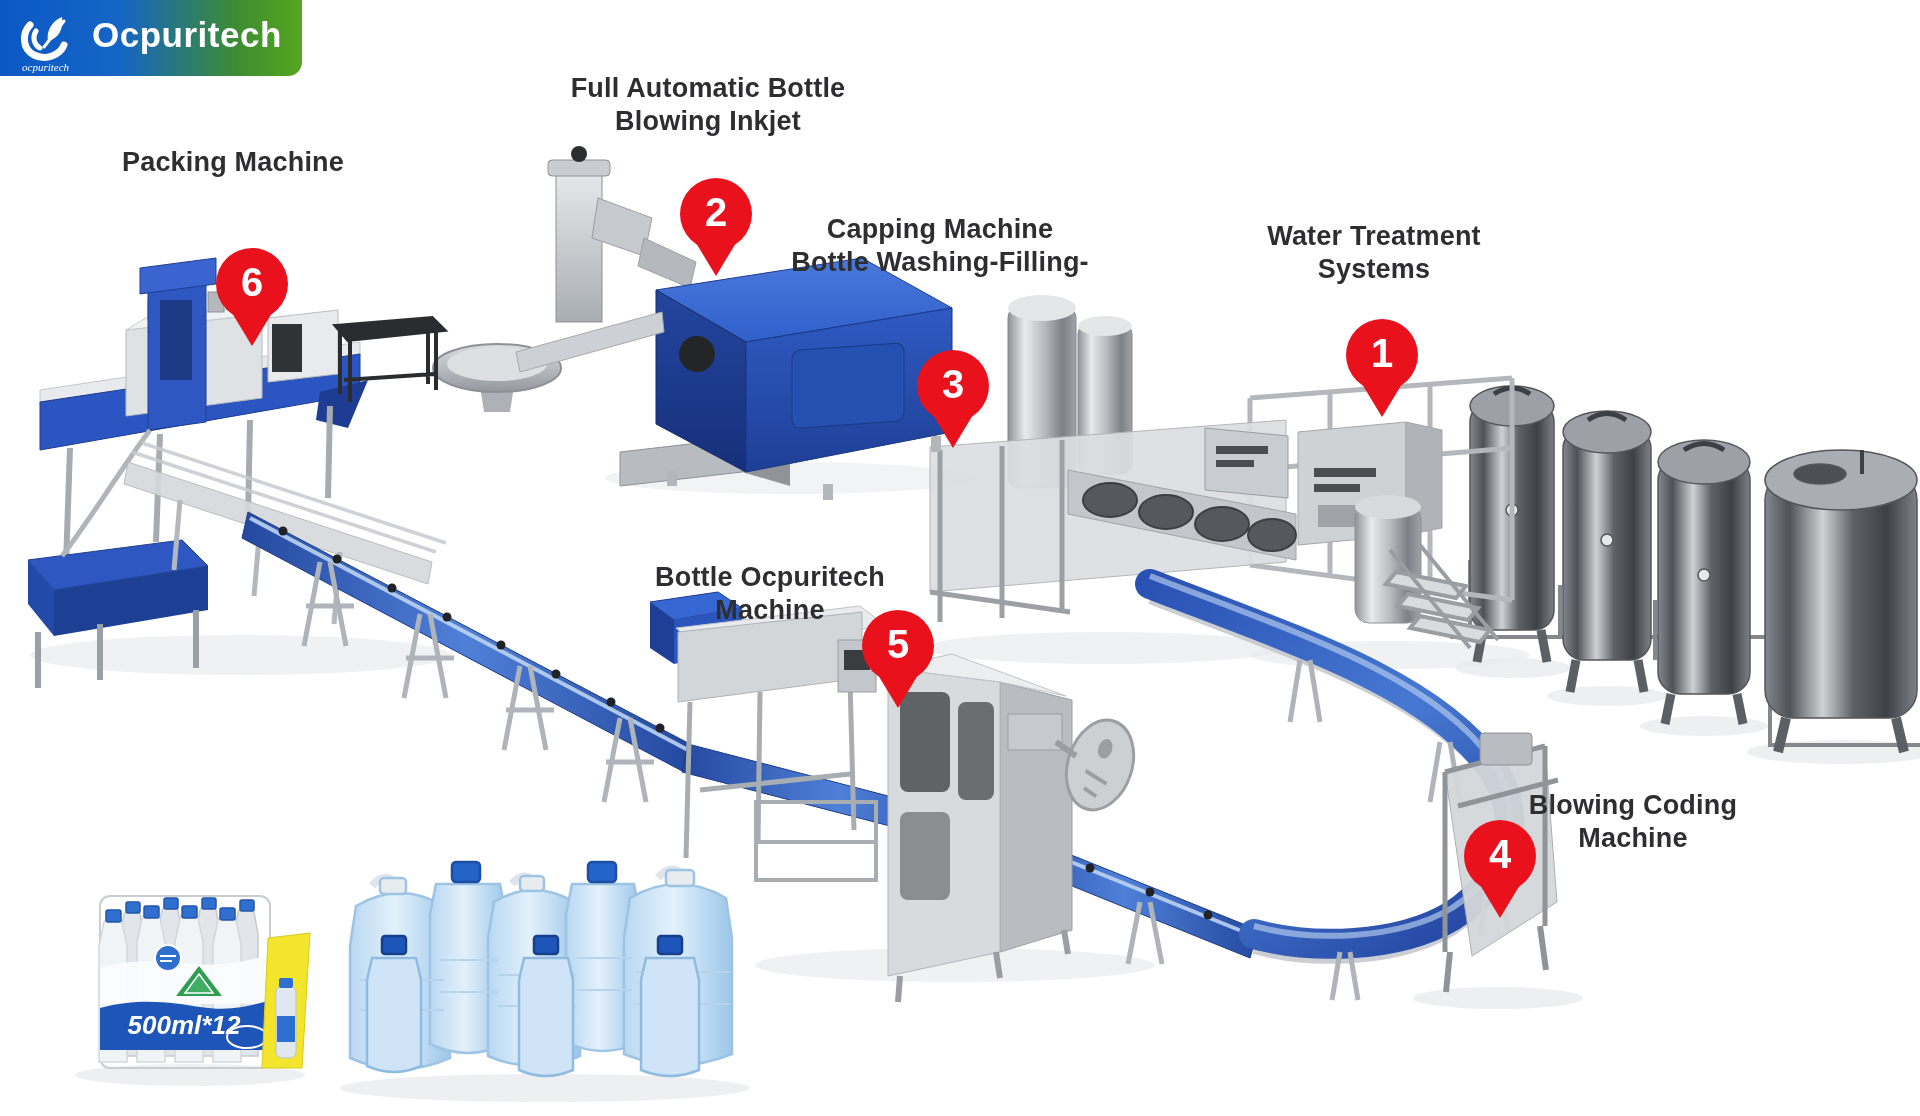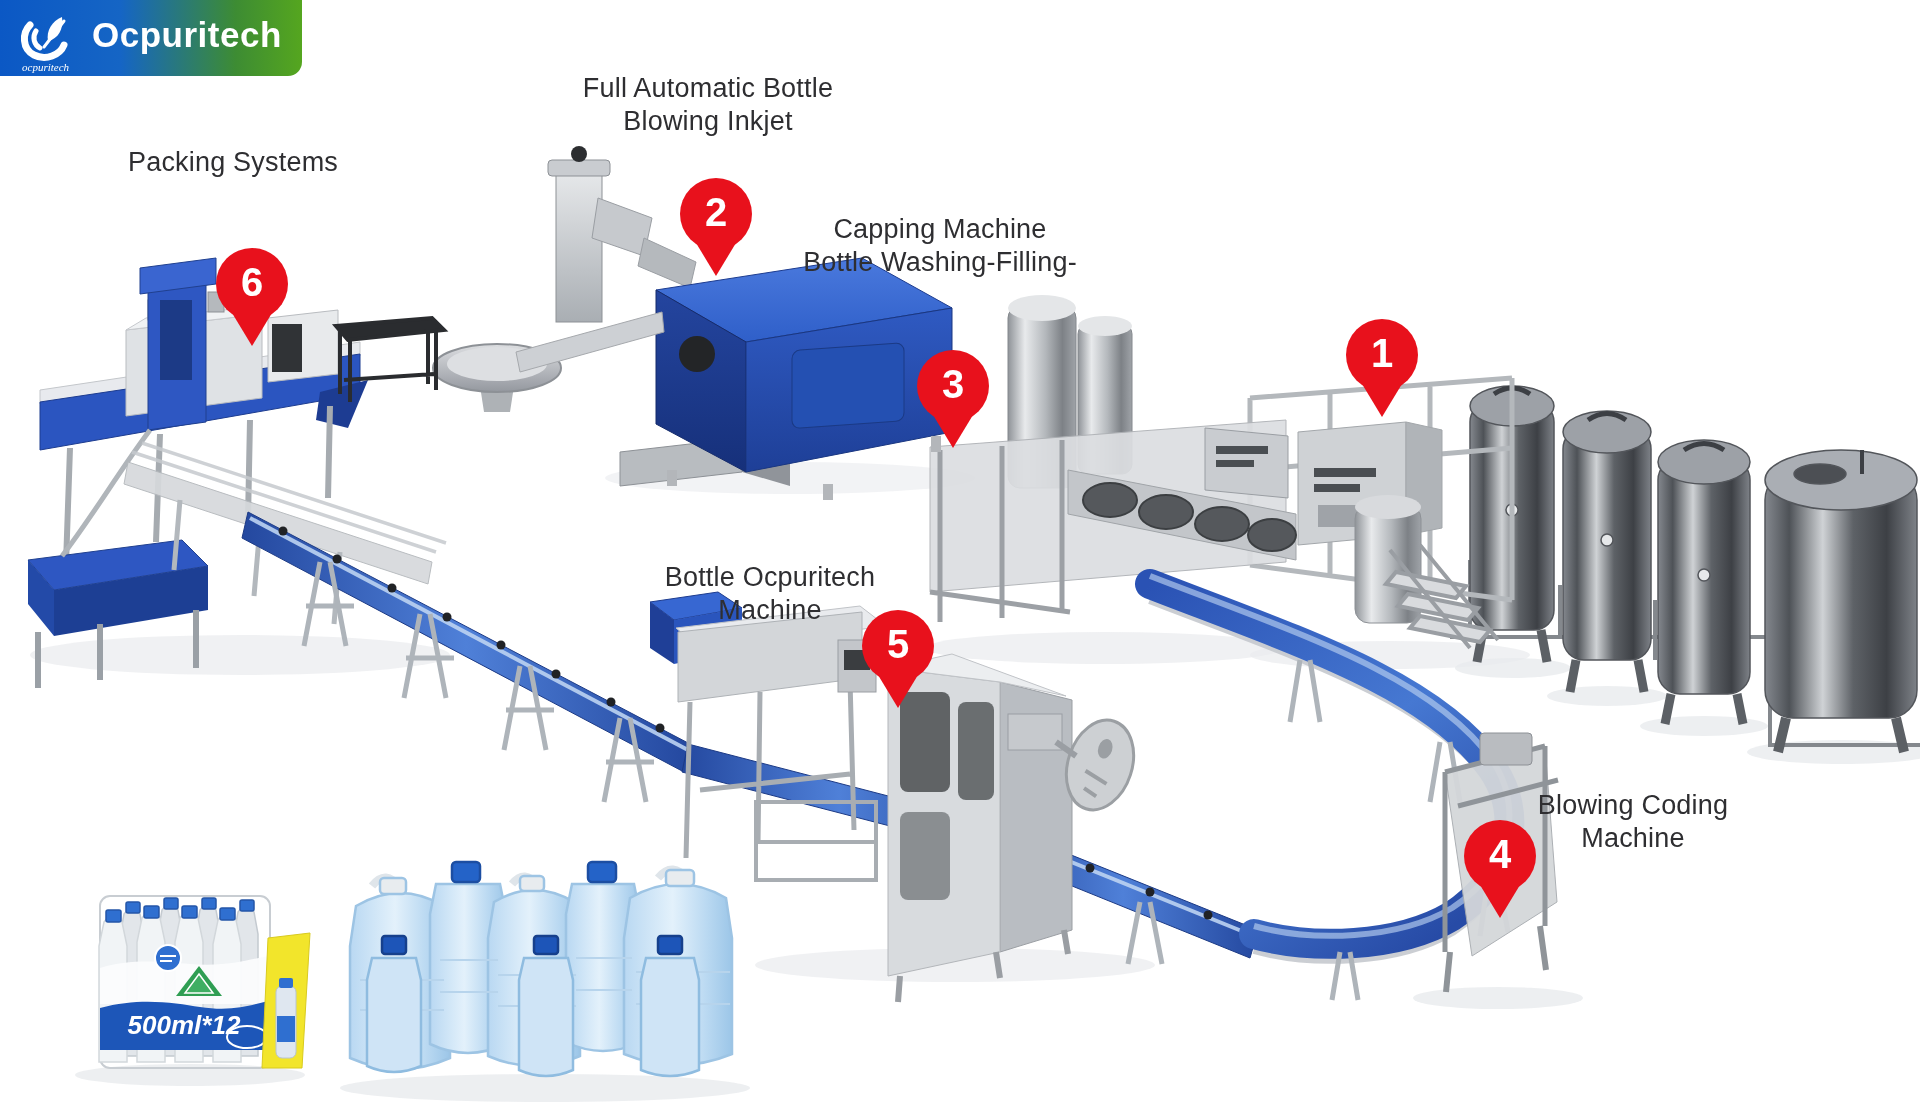--- a/index.html
+++ b/index.html
@@ -11,21 +11,21 @@
   .banner{position:absolute;left:0;top:0;width:302px;height:76px;
           background:linear-gradient(90deg,#0b58c5 0%,#1565c5 40%,#3d8c33 78%,#55a61f 100%);
           border-bottom-right-radius:14px;display:flex;align-items:center;}
   .banner .mark{position:relative;width:70px;height:70px;margin-left:12px;flex:0 0 auto;}
   .banner .brand{color:#ffffff;font-size:35px;font-weight:700;letter-spacing:.5px;margin-left:10px;margin-top:-6px;}
   .banner .sub{position:absolute;left:10px;top:58px;color:#ffffff;font-size:11px;font-style:italic;
                font-family:"Liberation Serif",serif;white-space:nowrap;}
 
   
   .label{position:absolute;width:360px;text-align:center;color:#2e2e31;
-         font-size:27px;line-height:33px;font-weight:400;letter-spacing:.2px;}
+         font-size:27px;line-height:33px;font-weight:700;letter-spacing:.2px;}
 
   
   .pin{position:absolute;width:72px;height:72px;background:#e8111c;border-radius:50%;
        display:flex;align-items:center;justify-content:center;z-index:5;}
   .pin::after{content:"";position:absolute;top:55px;left:50%;transform:translateX(-50%);
        width:0;height:0;border-left:26px solid transparent;border-right:26px solid transparent;
        border-top:43px solid #e8111c;}
   .pin span{color:#ffffff;font-size:40px;font-weight:700;margin-top:-4px;}
 </style>
 </head>
@@ -380,30 +380,34 @@
         <path d="M50,14 C40,18 34,28 36,38 C46,36 52,26 50,14 Z" fill="#ffffff"></path>
         <path d="M32,44 L52,18" stroke="#ffffff" stroke-width="3" stroke-linecap="round"></path>
       </svg>
       <span class="sub">ocpuritech</span>
     </div>
     <div class="brand">Ocpuritech</div>
   </div>
 
   
   <div class="label" style="left:53px;top:146px">
-      <div>Packing Systems</div>
+      <div>Packing Machine</div>
   </div>
   <div class="label" style="left:528px;top:72px">
     <div>Full Automatic Bottle</div>
       <div>Blowing Inkjet</div>
   </div>
   <div class="label" style="left:760px;top:213px">
     <div>Capping Machine</div>
       <div>Bottle Washing-Filling-</div>
   </div>
+  <div class="label" style="left:1194px;top:220px">
+    <div>Water Treatment</div>
+      <div>Systems</div>
+  </div>
   <div class="label" style="left:590px;top:561px">
     <div>Bottle Ocpuritech</div>
       <div>Machine</div>
   </div>
   <div class="label" style="left:1453px;top:789px">
     <div>Blowing Coding</div>
       <div>Machine</div>
   </div>
 
   

